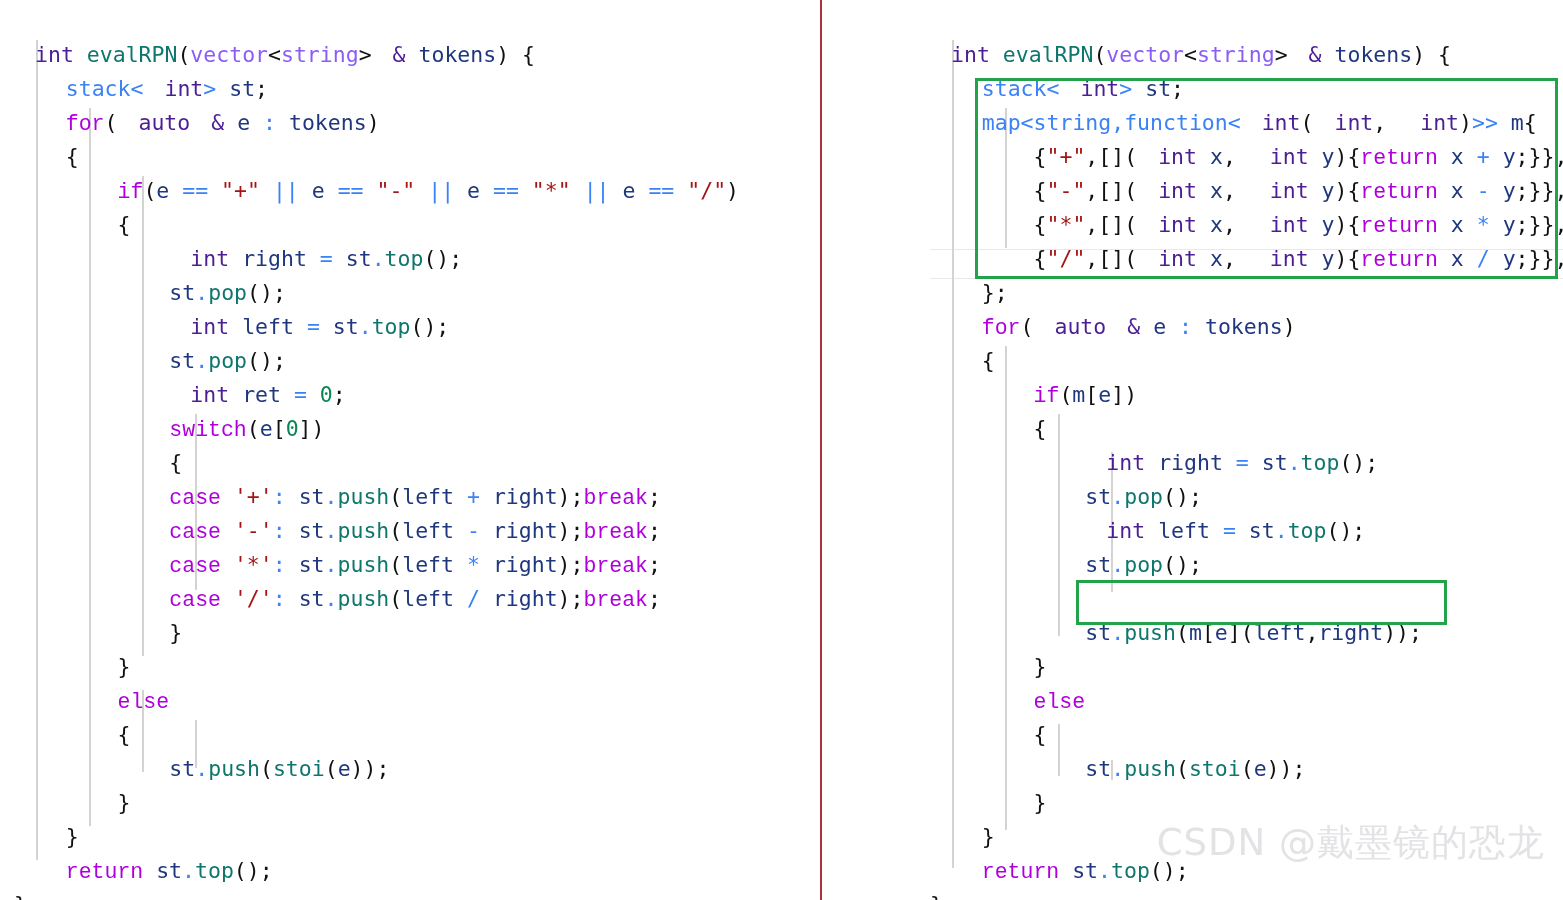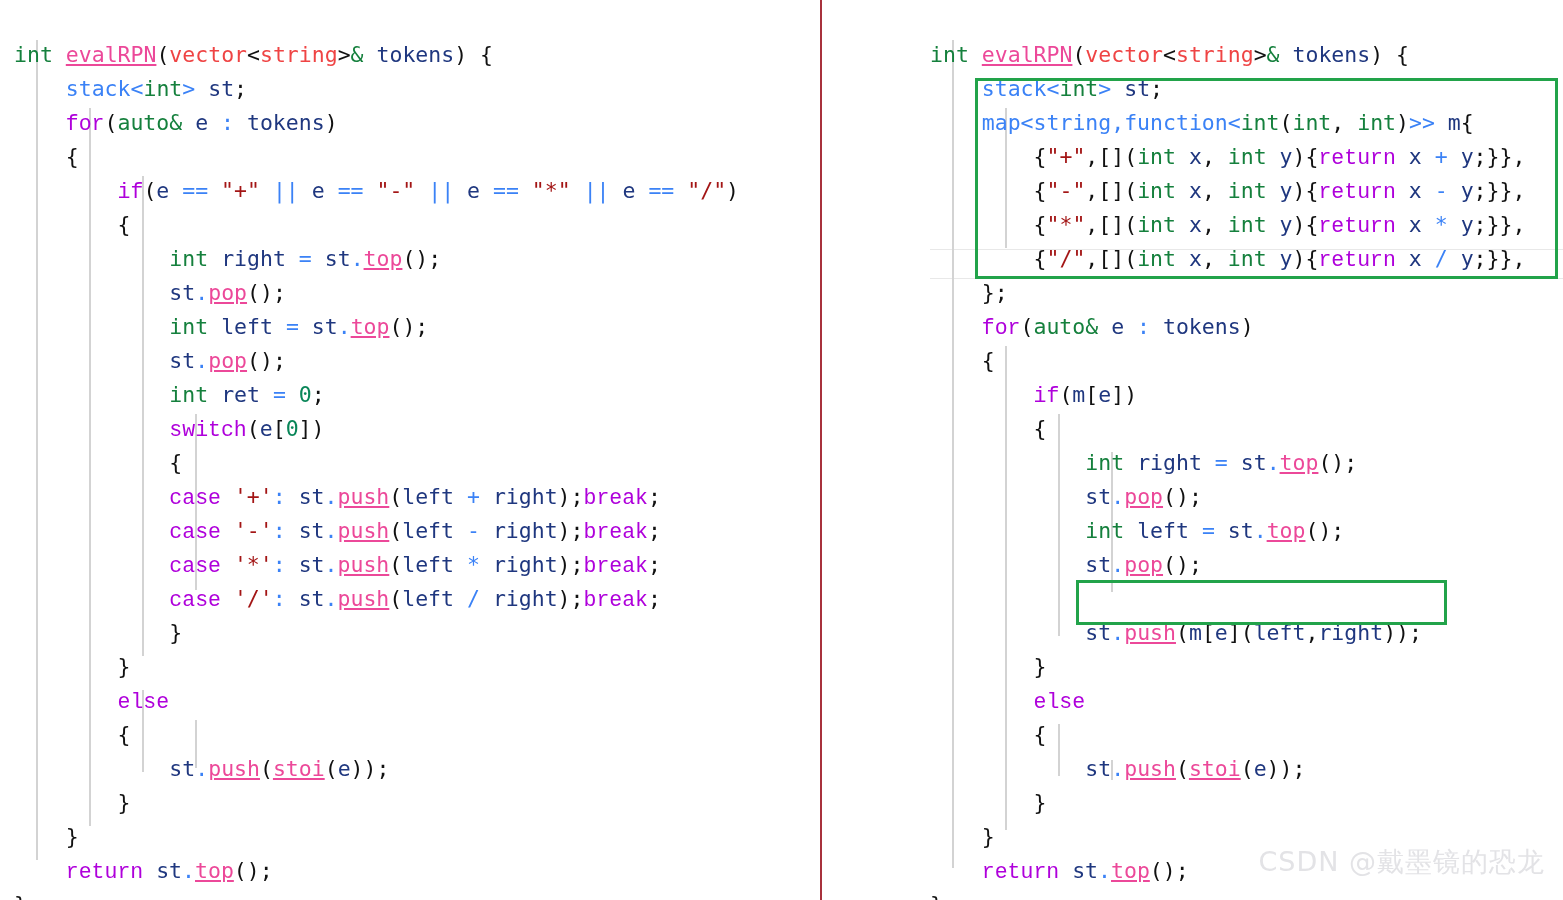--- a/index.html
+++ b/index.html
@@ -42,24 +42,24 @@
     font-size: 21.5px;
     line-height: 34px;
     color: #111111;
   }
   #panel-left  .code { left: 14px; top: 4px; }
   #panel-right .code { left: 108px; top: 4px; }
 
   .ln { display: block; height: 34px; }
 
   
-  .kw    { color: #15803d; }            
+  .kw    { color: #4c1d95; margin-left: 21px; }            
   .ctl   { color: #af00db; font-family: Liberation Mono, monospace; }            
-  .fn    { color: #ec4899; text-decoration: underline; }            
-  .type  { color: #ef4444; }            
+  .fn    { color: #0f766e; }            
+  .type  { color: #8b5cf6; }            
   .var   { color: #1f377f; }            
   .str   { color: #a31515; }            
   .num   { color: #098658; }            
   .op    { color: #3b82f6; }
   .pn    { color: #111111; }
 
   
   .guide {
     position: absolute;
     width: 2px;
@@ -81,23 +81,23 @@
     pointer-events: none;
     background: transparent;
   }
   #hlbox-map  { left: 975px; top: 78px;  width: 583px; height: 201px; }
   #hlbox-push { left: 1076px; top: 580px; width: 371px; height: 45px; }
 
   
   #watermark {
     position: absolute;
     right: 18px;
-    bottom: 20px;
+    bottom: 32px;
     font-family: "DejaVu Sans", "Liberation Sans", sans-serif;
-    font-size: 27px;
+    font-size: 37px;
     color: #e3e3e6;
     letter-spacing: 1px;
     white-space: nowrap;
     user-select: none;
   }
 </style>
 </head>
 <body>
 
 <div class="panel" id="panel-left">

